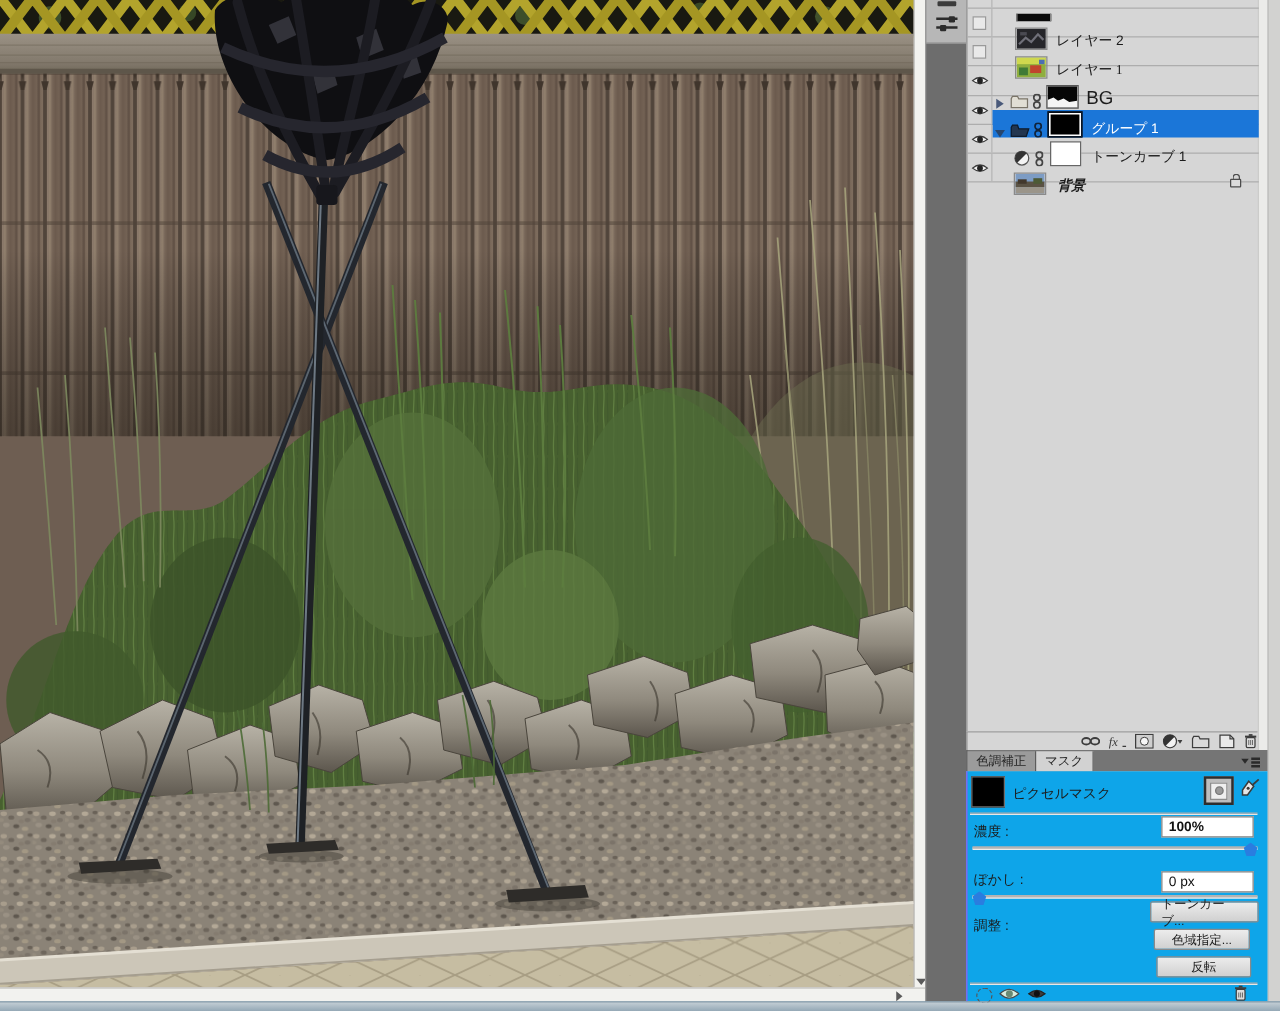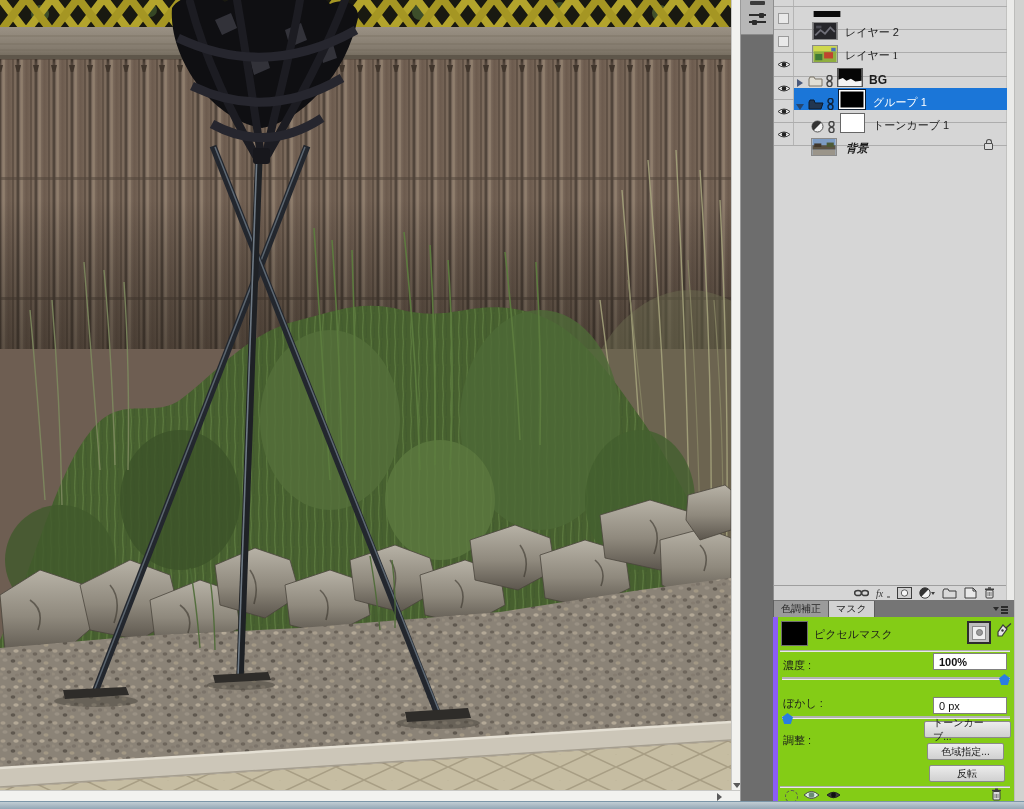--- a/index.html
+++ b/index.html
@@ -30,31 +30,31 @@
   .lrow .label{font-size:11px;color:#1c1c1c;white-space:nowrap;}
   .rowbody.sel .label{color:#fff;}
   .thumb{border:1px solid #8a8a8a;box-sizing:border-box;flex:none;}
   .tri-right{width:0;height:0;border-top:4px solid transparent;border-bottom:4px solid transparent;border-left:6px solid #49597a;flex:none;}
   .tri-down{width:0;height:0;border-left:4px solid transparent;border-right:4px solid transparent;border-top:6px solid #26466e;flex:none;}
   .checkbox{width:11px;height:11px;background:#e9e9e9;border:1px solid #9a9a9a;box-sizing:border-box;}
   .lock-icon{position:absolute;right:14px;top:5px;width:9px;height:11px;}
   .lock-icon .shackle{position:absolute;left:1.5px;top:0;width:6px;height:6px;border:1.5px solid #4c4c4c;border-bottom:none;border-radius:4px 4px 0 0;box-sizing:border-box;}
   .lock-icon .body{position:absolute;left:0;top:4px;width:9px;height:7px;background:#dcdcdc;border:1px solid #4c4c4c;border-radius:1px;box-sizing:border-box;}
   
-  #layers-toolbar{left:773px;top:585px;width:233px;height:15px;background:#d6d6d6;border-top:1px solid #9e9e9e;border-left:1px solid #8e8e8e;box-sizing:border-box;display:flex;align-items:center;justify-content:flex-end;gap:7px;padding-right:11px;}
+  #layers-toolbar{left:773px;top:585px;width:233px;height:15px;background:#d6d6d6;border-top:1px solid #9e9e9e;border-left:1px solid #8e8e8e;box-sizing:border-box;display:flex;align-items:center;justify-content:flex-end;gap:7px;padding-right:0;}
   #layers-toolbar svg{display:block;}
   
   #masks-tabbar{left:773px;top:600px;width:241px;height:17px;background:#757575;border-left:1px solid #5f5f5f;box-sizing:border-box;display:flex;align-items:flex-end;}
   .tab{height:16px;display:flex;align-items:center;padding:0 7px;font-size:10px;color:#262626;border-right:1px solid #5c5c5c;}
   .tab.inactive{background:#9b9b9b;}
   .tab.active{background:#d2d2d2;}
   .panelmenu-icon{position:absolute;right:6px;top:5px;width:15px;height:8px;}
   .panelmenu-icon .t{position:absolute;left:0;top:2px;width:0;height:0;border-left:3px solid transparent;border-right:3px solid transparent;border-top:4px solid #2a2a2a;}
   .panelmenu-icon .l{position:absolute;left:8px;top:1px;width:7px;height:1.5px;background:#2a2a2a;box-shadow:0 3px 0 #2a2a2a,0 6px 0 #2a2a2a;}
-  #masks{left:773px;top:617px;width:241px;height:184px;background:#84cc16;border-left:5px solid #8b5cf6;box-sizing:border-box;font-size:11px;color:#1c1c1c;}
+  #masks{left:773px;top:617px;width:241px;height:184px;background:#0ea5e9;border-left:1px solid #8b5cf6;box-sizing:border-box;font-size:11px;color:#1c1c1c;}
   .mask-thumb{position:absolute;left:3px;top:4px;width:27px;height:25px;background:#000;border:1px solid #6f6f6f;box-sizing:border-box;}
   .pixelmask-label{position:absolute;left:36px;top:10px;}
   .pm-btn{position:absolute;left:189px;top:4px;width:24px;height:23px;border:2px solid #2d2d2d;background:#bdbdbd;box-sizing:border-box;}
   .pm-btn .inner{position:absolute;left:3px;top:2.5px;width:12px;height:12px;background:#efefef;border:1px solid #8c8c8c;}
   .pm-btn .dot{position:absolute;left:6.5px;top:6px;width:5px;height:5px;border-radius:50%;background:#9a9a9a;border:1px solid #777;}
   .sep{position:absolute;left:2px;width:230px;height:1px;background:#b0b0b0;box-shadow:0 1px 0 #e8e8e8;}
   .field{position:absolute;width:74px;height:17px;background:#fff;border:1px solid #808080;box-sizing:border-box;font-size:11px;font-family:"Liberation Sans",sans-serif;padding:0 0 0 5px;color:#111;}
   .slider-track{position:absolute;height:2px;background:#b3b3b3;box-shadow:0 1px 0 #eee;}
   .slider-handle{position:absolute;width:11px;height:11px;background:#2a7de0;clip-path:polygon(50% 0,100% 38%,80% 100%,20% 100%,0 38%);}
   .btn{position:absolute;height:17px;background:linear-gradient(#ececec,#d0d0d0);border:1px solid #8a8a8a;border-radius:2px;box-sizing:border-box;font-size:10px;color:#1c1c1c;display:flex;align-items:center;justify-content:center;padding:0 8px;}
@@ -331,21 +331,21 @@
             <path d="M1,3 L1,10 L14,10 L14,3 L7,3 L6,1 L2,1 L1,3 Z" fill="#e1ded4" stroke="#7a7468" stroke-width="1"></path>
           </svg>
         <svg style="margin-left:3px;" width="7" height="12" viewBox="0 0 7 12">
             <ellipse cx="3.5" cy="3" rx="2.5" ry="2.6" fill="none" stroke="#444" stroke-width="1.4"></ellipse>
             <ellipse cx="3.5" cy="9" rx="2.5" ry="2.6" fill="none" stroke="#444" stroke-width="1.4"></ellipse>
           </svg>
         <svg class="thumb" style="margin-left:4px;border-color:#555;" width="26" height="19" viewBox="0 0 26 19">
           <rect width="26" height="19" fill="#060606"></rect>
           <path d="M0,19 L0,12 L5,10 L9,13 L14,11 L19,14 L26,13 L26,19 Z" fill="#f4f4f4"></path>
         </svg>
-        <span class="label" style="margin-left:6px;font-size:12px;font-weight:bold;">BG</span>
+        <span class="label" style="margin-left:6px;font-size:15px;">BG</span>
       </div>
     </div>
 
     <div class="lrow" style="top:77px;">
       <div class="eyecell">
         <svg class="eye-svg" width="14" height="9" viewBox="0 0 14 9">
             <path d="M1,4.5 Q7,-0.5 13,4.5 Q7,9.5 1,4.5 Z" fill="#f2f2f2" stroke="#3c3c3c"></path>
             <circle cx="7" cy="4.5" r="2.3" fill="#222"></circle>
           </svg>
       </div>

